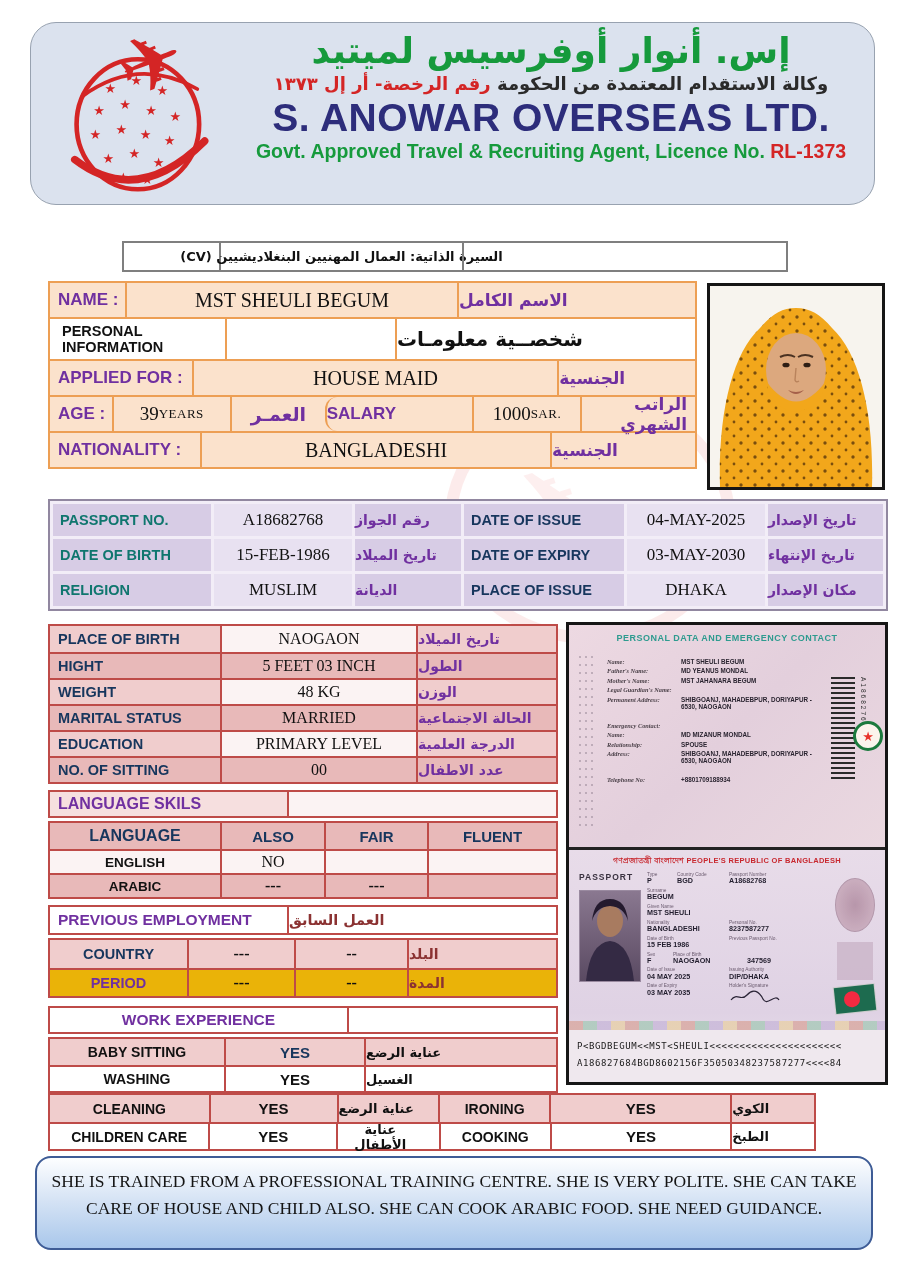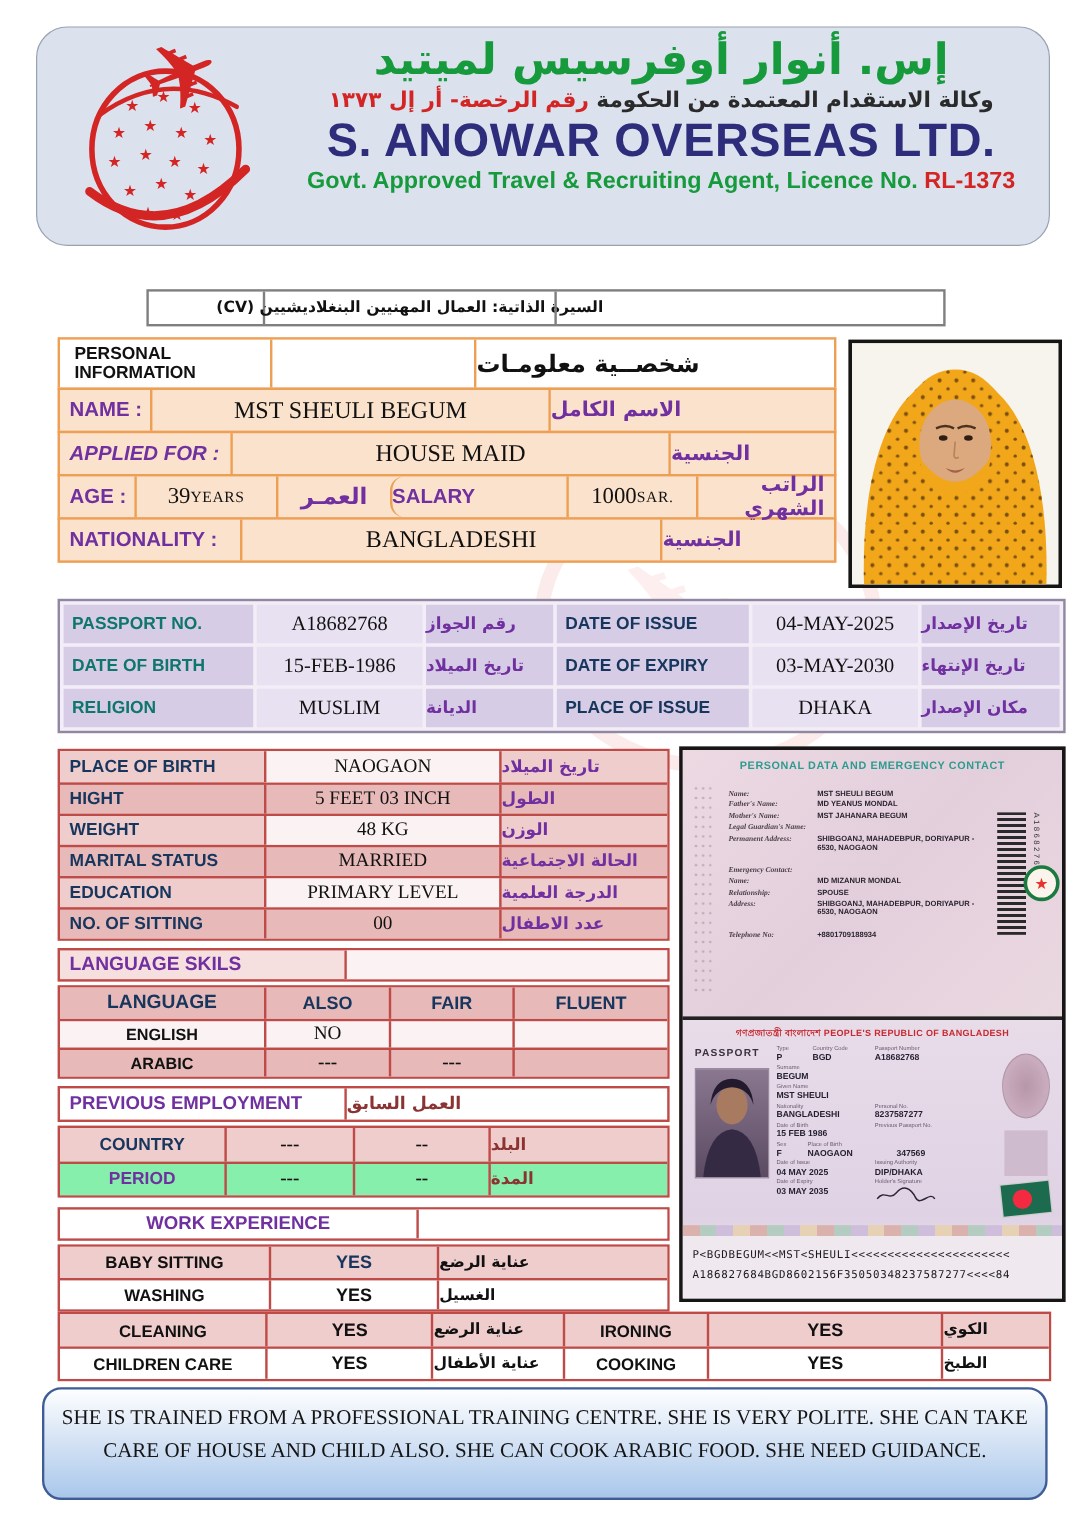--- a/index.html
+++ b/index.html
@@ -161,32 +161,32 @@
     <div style="width:95px;"></div>
     <div class="cvtxt ar" style="width:243px;">السيرة الذاتية: العمال المهنيين البنغلاديشيين (CV)</div>
     <div style="width:324px;"></div>
   </div>
 
   <div class="watermark">
       <span>✈</span>
     </div>
 
   <div class="abs" style="left:48px; top:283px;">
+    <div class="o-row" style="height:38px;">
+      <div class="p-lbl" style="width:75px;">NAME :</div>
+      <div class="p-val" style="width:332px;">MST SHEULI BEGUM</div>
+      <div class="p-ar" style="width:238px;">الاسم الكامل</div>
+    </div>
     <div class="o-row" style="height:44px; background:#fff;">
       <div class="p-lbl" style="width:175px; color:#111; font-size:14.5px; padding-left:12px;">PERSONAL INFORMATION</div>
       <div style="width:170px;"></div>
       <div class="p-ar" style="width:300px; color:#111; font-size:20px;">شخصــية معلومـات</div>
     </div>
     <div class="o-row" style="height:38px;">
-      <div class="p-lbl" style="width:75px;">NAME :</div>
-      <div class="p-val" style="width:332px;">MST SHEULI BEGUM</div>
-      <div class="p-ar" style="width:238px;">الاسم الكامل</div>
-    </div>
-    <div class="o-row" style="height:38px;">
-      <div class="p-lbl" style="width:144px;font-style:italic;">APPLIED FOR :</div>
+      <div class="p-lbl" style="width:144px;">APPLIED FOR :</div>
       <div class="p-val" style="width:372px;">HOUSE MAID</div>
       <div class="p-ar" style="width:140px;">الجنسية</div>
     </div>
     <div class="o-row" style="height:38px;">
       <div class="p-lbl" style="width:64px;border-radius:16px;">AGE :</div>
       <div class="p-val" style="width:124px; font-size:19px;">
           <span>39</span>
           <span class="unit">YEARS</span>
         </div>
       <div class="p-ar" style="width:99px; justify-content:center; padding-right:0; font-size:19px;">العمـر</div>
@@ -318,21 +318,21 @@
       <div class="d-lbl purple" style="width:237px; color:#7030A0; font-size:15.5px;">PREVIOUS EMPLOYMENT</div>
       <div class="d-ar mar-ar" style="width:269px; font-size:14.5px;">العمل السابق</div>
     </div>
     <div class="pk" style="margin-top:3px;">
       <div class="pk-row rowA" style="height:28px;">
         <div class="d-lbl ctr" style="width:137px; padding-left:0;">COUNTRY</div>
         <div class="d-val b" style="width:107px;">---</div>
         <div class="d-val b" style="width:113px;">--</div>
         <div class="d-ar mar-ar" style="width:149px;">البلد</div>
       </div>
-      <div class="pk-row" style="height:28px; border-top:2px solid #BE4B48; background:#86efac;">
+      <div class="pk-row" style="height:28px; border-top:2px solid #BE4B48; background:#eab308;">
         <div class="d-lbl ctr purple" style="width:137px; padding-left:0; color:#7030A0;">PERIOD</div>
         <div class="d-val b" style="width:107px;">---</div>
         <div class="d-val b" style="width:113px;">--</div>
         <div class="d-ar mar-ar" style="width:149px;">المدة</div>
       </div>
     </div>
   </div>
 
   <div class="abs" style="left:48px; top:1006px;">
     <div class="pk pk-row" style="height:28px; background:#fff;">
@@ -345,21 +345,21 @@
         <div class="d-lbl ctr" style="width:140px; padding-left:0; font-size:15px;">YES</div>
         <div class="d-ar blk ctr" style="width:192px; padding-right:0; font-size:13px;">عناية الرضع</div>
       </div>
       <div class="pk-row" style="height:26px; border-top:2px solid #BE4B48; background:#fff;">
         <div class="d-lbl ctr blk" style="width:174px; padding-left:0; font-size:14px;">WASHING</div>
         <div class="d-lbl ctr blk" style="width:140px; padding-left:0; font-size:15px;">YES</div>
         <div class="d-ar blk ctr" style="width:192px; padding-right:0; font-size:13px;">الغسيل</div>
       </div>
     </div>
   </div>
-  <div class="abs pk" style="left:48px; top:1093px; width:828px;">
+  <div class="abs pk" style="left:48px; top:1093px; width:768px;">
     <div class="pk-row rowA" style="height:27px;">
       <div class="d-lbl ctr blk" style="width:174px; padding-left:0; font-size:14px;">CLEANING</div>
       <div class="d-lbl ctr blk" style="width:140px; padding-left:0; font-size:15px;">YES</div>
       <div class="d-ar blk ctr" style="width:111px; padding-right:0; font-size:13px;">عناية الرضع</div>
       <div class="d-lbl ctr blk" style="width:122px; padding-left:0; font-size:14px;">IRONING</div>
       <div class="d-lbl ctr blk" style="width:198px; padding-left:0; font-size:15px;">YES</div>
       <div class="d-ar blk" style="width:91px; font-size:13px;">الكوي</div>
     </div>
     <div class="pk-row" style="height:27px; border-top:2px solid #BE4B48; background:#fff;">
       <div class="d-lbl ctr blk" style="width:174px; padding-left:0; font-size:14px;">CHILDREN CARE</div>

